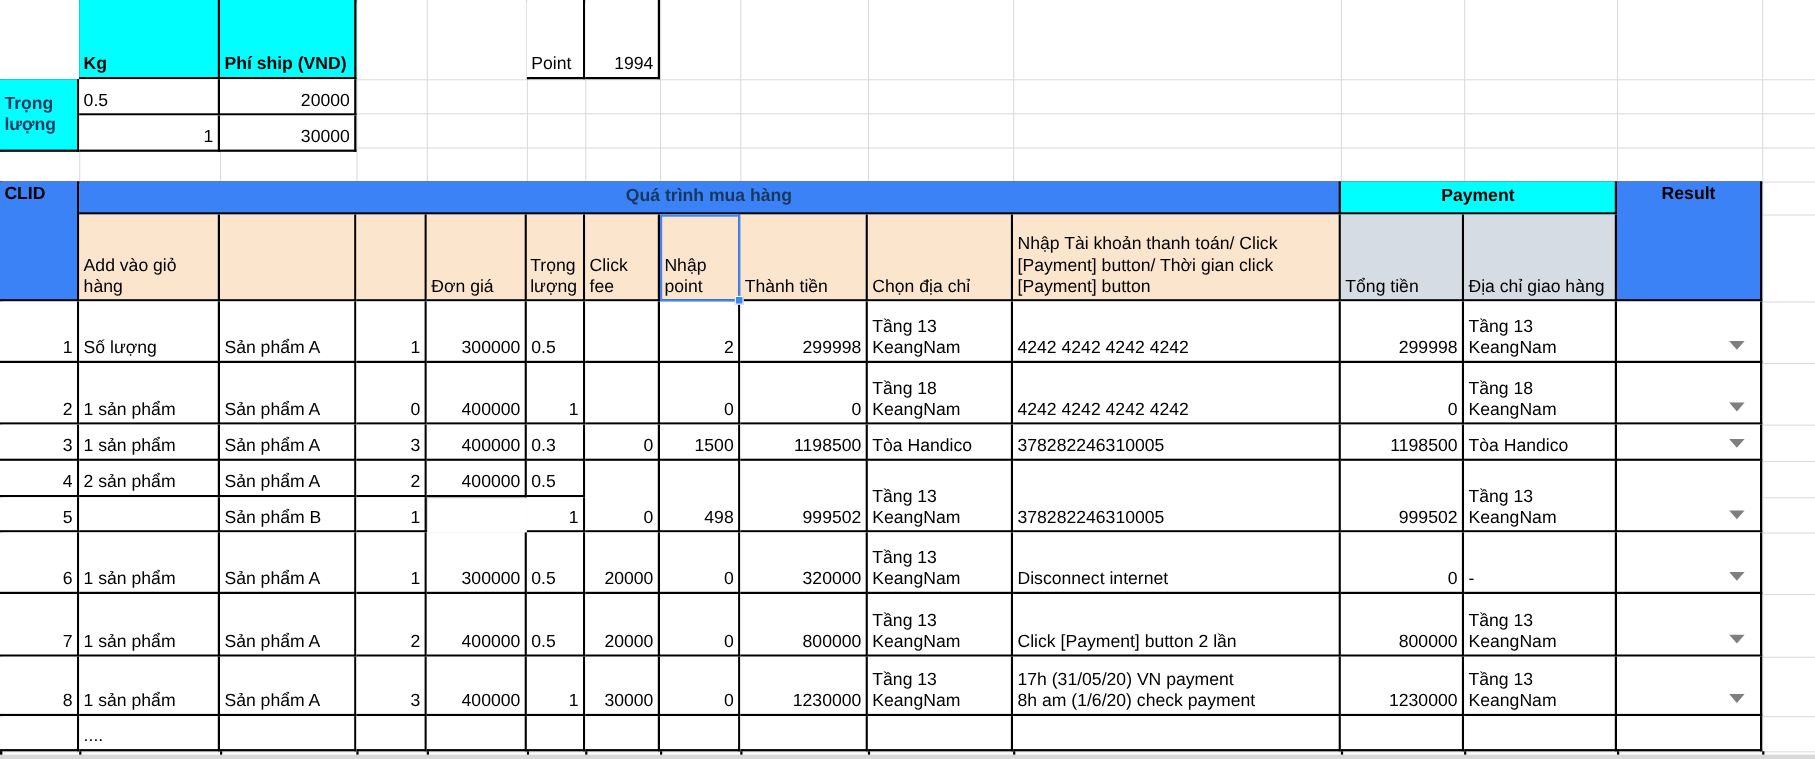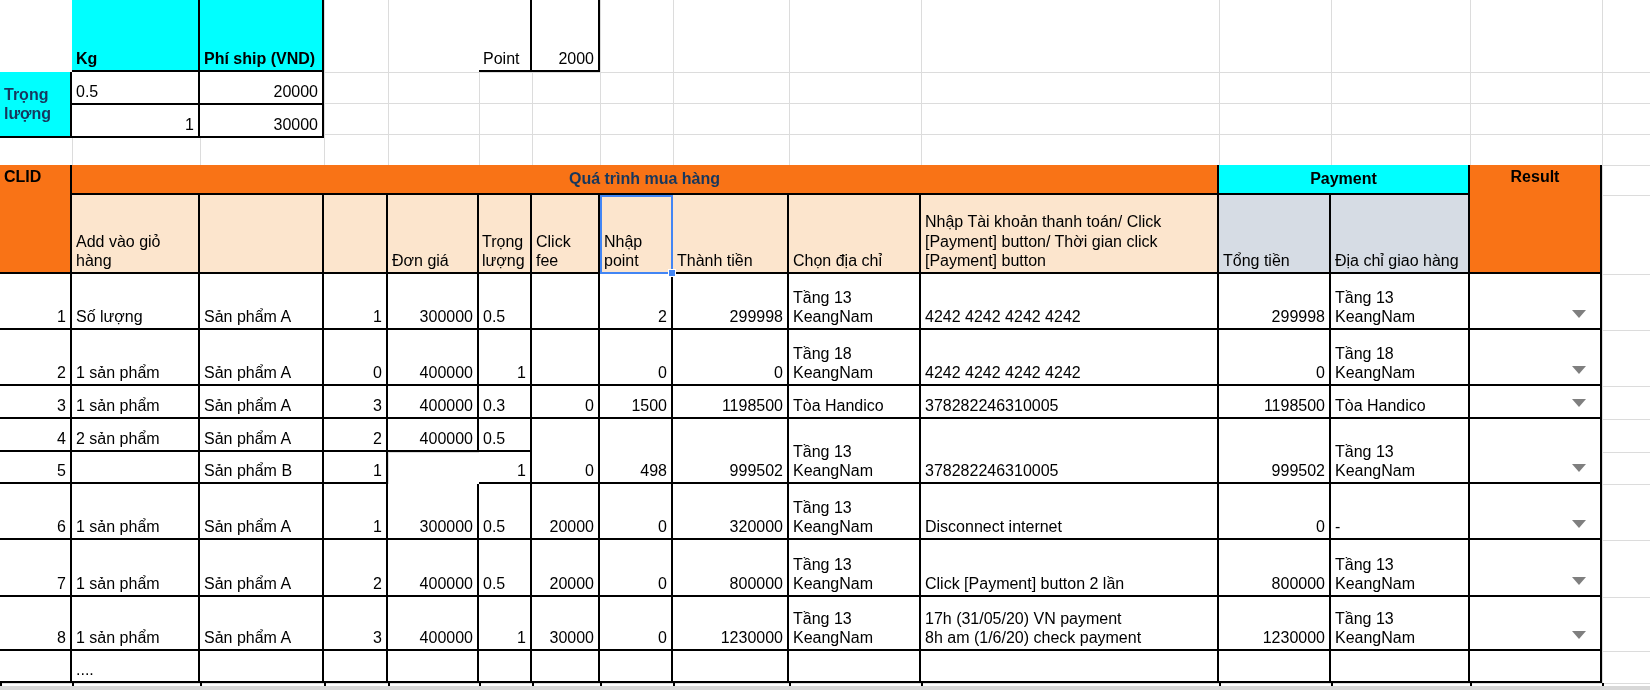--- a/index.html
+++ b/index.html
@@ -8,21 +8,21 @@
   .cell{position:absolute;box-sizing:border-box;background:#fff;
         border-right:2px solid #000;border-bottom:2px solid #000;
         display:flex;align-items:flex-end;justify-content:flex-start;
         padding:2px 4px;font-size:16px;line-height:1.2;color:#000;overflow:hidden;}
   .right{justify-content:flex-end;text-align:right;}
   .center{justify-content:center;text-align:center;}
   .top{align-items:flex-start;}
   .mid{align-items:center;}
   .bold{font-weight:bold;}
   .cyan{background:#00ffff;}
-  .yellow{background:#f97316;}
+  .yellow{background:#3b82f6;}
   .tan{background:#fce5cd;}
   .bgray{background:#d6dce4;}
   .blueText{color:#17375d;}
   .pre{white-space:pre-line;}
   .vgl,.hgl{position:absolute;background:#dcdcdc;}
   .vgl{width:1px;top:0;height:690px;}
   .hgl{height:1px;left:0;width:1650px;}
   .blk{position:absolute;background:#000;}
   .resultCell{justify-content:flex-end;align-items:flex-end;padding:0 14px 10px 0;}
   .tri{width:0;height:0;border-left:7px solid transparent;border-right:7px solid transparent;
@@ -81,21 +81,21 @@
 
   <div class="cell cyan bold" style="left:72px;top:0;width:128px;height:72px">Kg</div>
   <div class="cell cyan bold" style="left:200px;top:0;width:124px;height:72px">Phí ship (VND)</div>
   <div class="cell cyan bold blueText mid" style="left:0;top:72px;width:72px;height:66px">Trọng lượng</div>
   <div class="cell" style="left:72px;top:72px;width:128px;height:33px">0.5</div>
   <div class="cell right" style="left:200px;top:72px;width:124px;height:33px">20000</div>
   <div class="cell right" style="left:72px;top:105px;width:128px;height:33px">1</div>
   <div class="cell right" style="left:200px;top:105px;width:124px;height:33px">30000</div>
 
   <div class="cell" style="left:479px;top:0;width:53px;height:72px">Point</div>
-  <div class="cell right" style="left:532px;top:0;width:68px;height:72px">2000</div>
+  <div class="cell right" style="left:532px;top:0;width:68px;height:72px">1994</div>
 
   <div class="cell yellow bold top" style="left:0;top:165px;width:72px;height:109px">CLID</div>
   <div class="cell yellow bold center blueText mid" style="left:72px;top:165px;width:1147px;height:30px">Quá trình mua hàng</div>
   <div class="cell cyan bold center mid" style="left:1219px;top:165px;width:251px;height:30px">Payment</div>
   <div class="cell yellow bold center top" style="left:1470px;top:165px;width:132px;height:109px">Result</div>
 
   <div class="cell tan" style="left:72px;top:195px;width:128px;height:79px">Add vào giỏ hàng</div>
   <div class="cell tan" style="left:200px;top:195px;width:124px;height:79px"></div>
   <div class="cell tan" style="left:324px;top:195px;width:64px;height:79px"></div>
   <div class="cell tan" style="left:388px;top:195px;width:91px;height:79px">Đơn giá</div>

